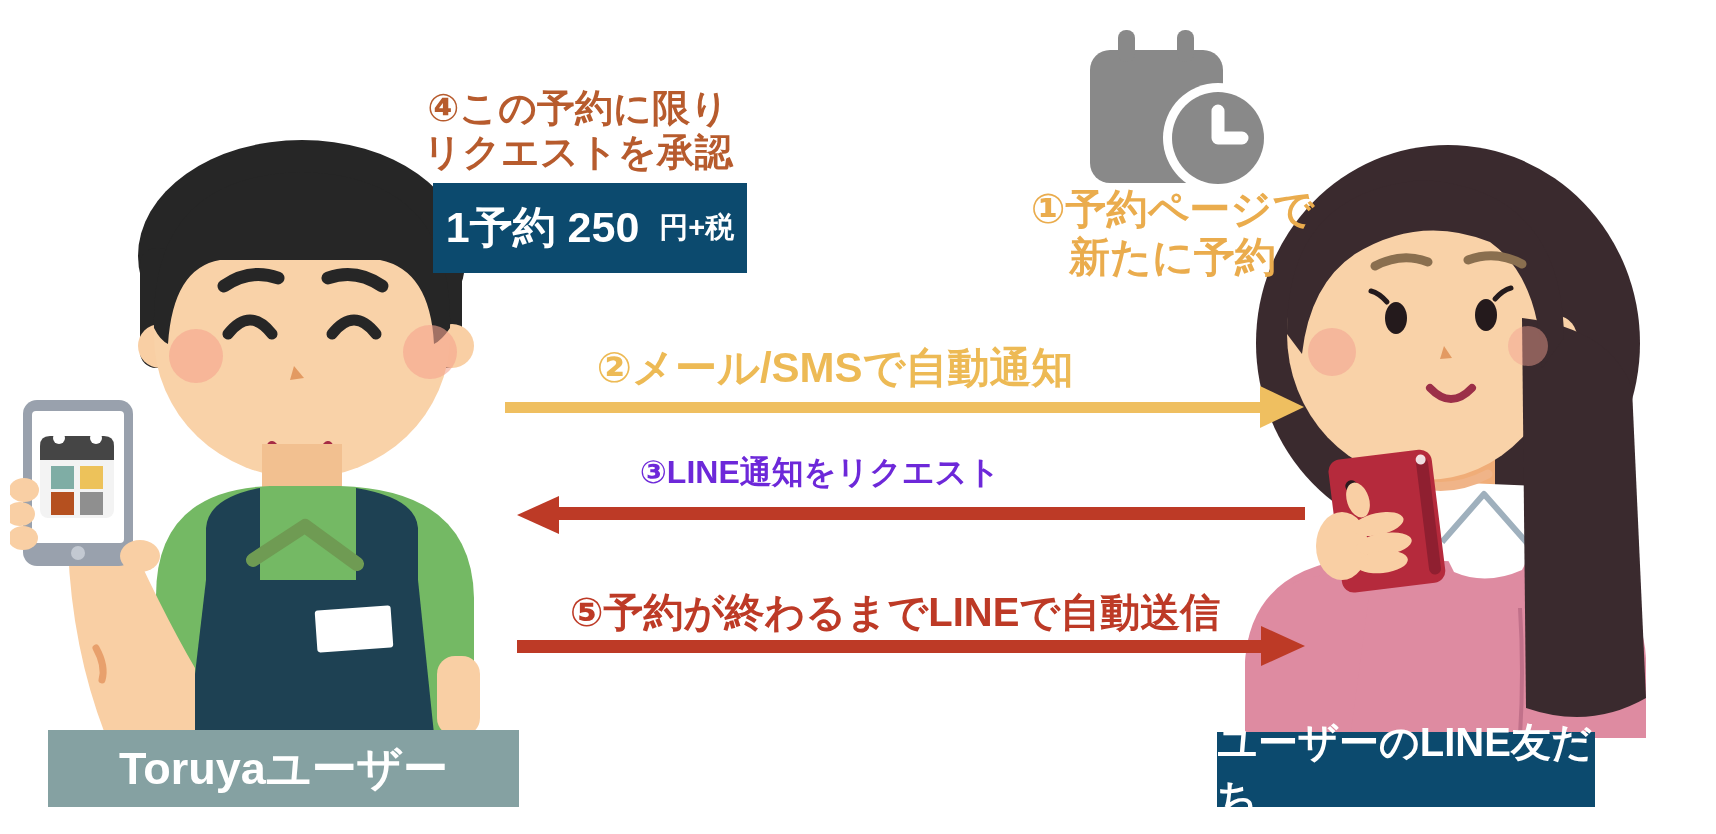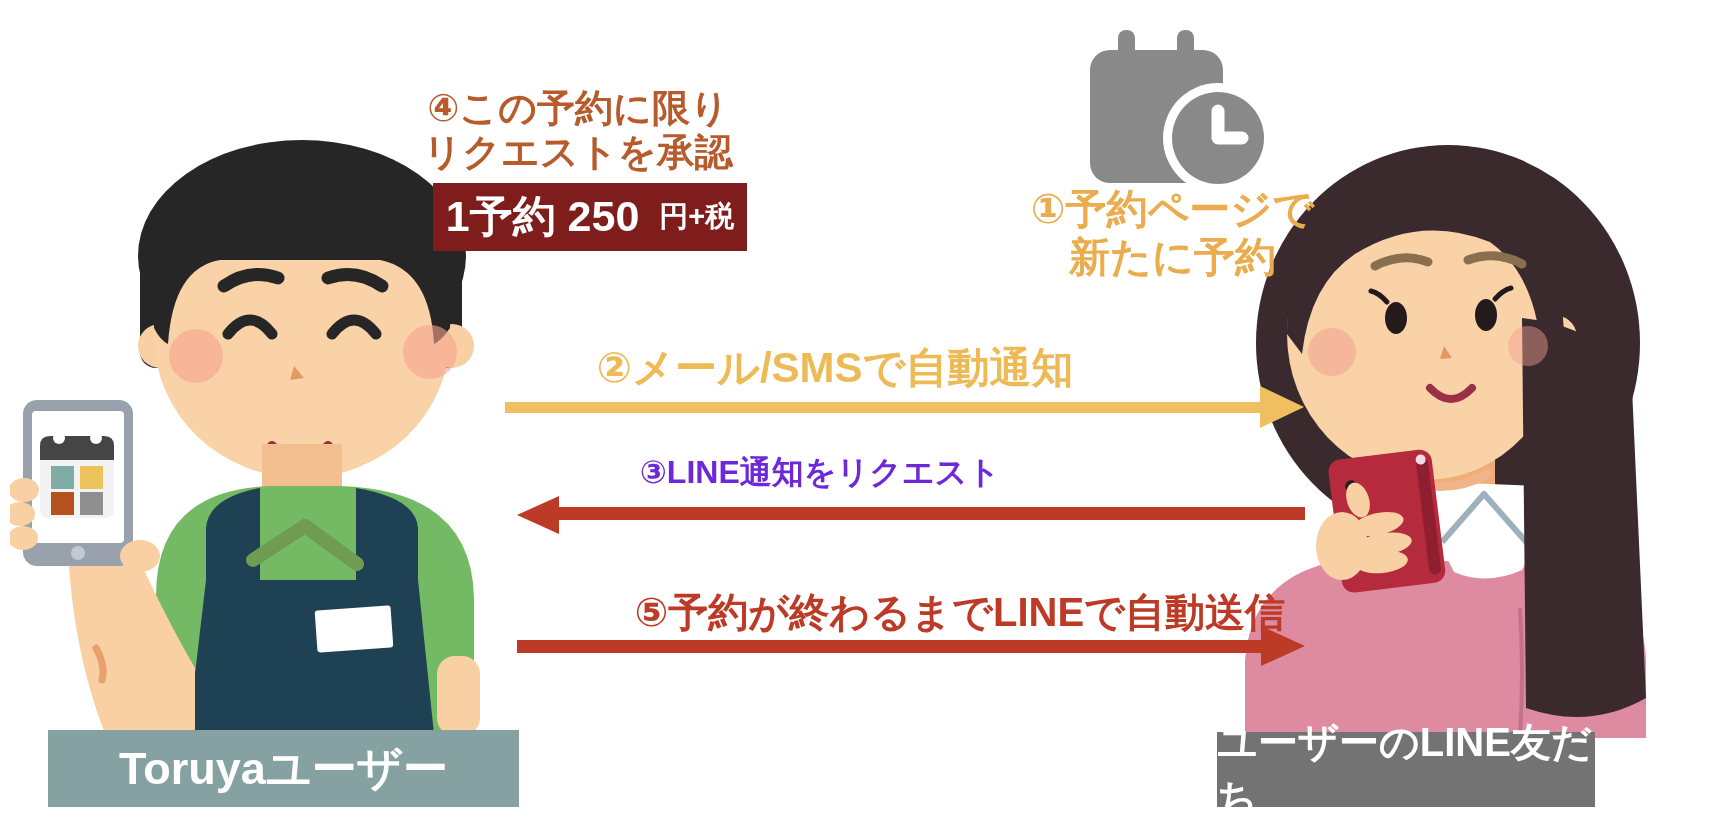--- a/index.html
+++ b/index.html
@@ -6,48 +6,48 @@
   .stage{
     position:relative;width:1716px;height:834px;background:#ffffff;overflow:hidden;
     font-family:"Liberation Sans","DejaVu Sans",sans-serif;
     padding-left:24px;
   }
   .abs{position:absolute;}
   
   .step-text{font-weight:700;text-align:center;line-height:1.16;}
   .step4-block{left:358px;top:86px;width:440px;font-size:38px;color:#b75b2d;z-index:4;}
   .price-box{
-    left:433px;top:183px;width:314px;height:68px;background:#7f1d1d;color:#ffffff;
+    left:433px;top:183px;width:314px;height:90px;background:#0c4a6e;color:#ffffff;
     display:flex;align-items:center;justify-content:center;font-weight:700;z-index:4;
   }
   .price-main{font-size:43px;}
   .price-suffix{font-size:29px;margin-left:20px;}
   .step1-block{left:995px;top:186px;width:355px;font-size:41px;color:#eaac4d;z-index:4;}
   .arrow-label{font-weight:700;z-index:4;}
   .step2-label{left:505px;top:344px;width:660px;font-size:42px;color:#edba55;}
   .step3-label{left:505px;top:454px;width:630px;font-size:32px;color:#6d28d9;}
-  .step5-label{left:505px;top:589px;width:780px;font-size:40px;color:#bd3a26;text-align:right;}
+  .step5-label{left:505px;top:589px;width:780px;font-size:40px;color:#bd3a26;}
   
   .bar{z-index:3;}
   .bar-yellow{left:505px;top:402px;width:757px;height:11px;background:#efbf60;}
   .head-yellow{left:1260px;top:386px;width:0;height:0;border-top:21px solid transparent;
     border-bottom:21px solid transparent;border-left:44px solid #efbf60;z-index:3;}
   .head-red-left{left:517px;top:496px;width:0;height:0;border-top:19px solid transparent;
     border-bottom:19px solid transparent;border-right:42px solid #bd3a26;z-index:3;}
   .bar-red3{left:556px;top:507px;width:749px;height:13px;background:#bd3a26;}
   .bar-red5{left:517px;top:640px;width:746px;height:13px;background:#bd3a26;}
   .head-red-right{left:1261px;top:626px;width:0;height:0;border-top:20px solid transparent;
     border-bottom:20px solid transparent;border-left:44px solid #bd3a26;z-index:3;}
   
   .actor-label{
     color:#ffffff;font-weight:700;display:flex;align-items:center;justify-content:center;
     z-index:5;
   }
   .label-left{left:48px;top:730px;width:471px;height:77px;background:#85a1a2;font-size:45px;}
-  .label-right{left:1217px;top:732px;width:378px;height:75px;background:#737373;font-size:40px;}
+  .label-right{left:1217px;top:732px;width:378px;height:75px;background:#0c4a6e;font-size:40px;}
   
   .fig{z-index:1;}
   .icon-cal{z-index:2;}
 </style>
 </head>
 <body>
 
 <div class="stage">
 
   <div class="abs step-text step4-block">

